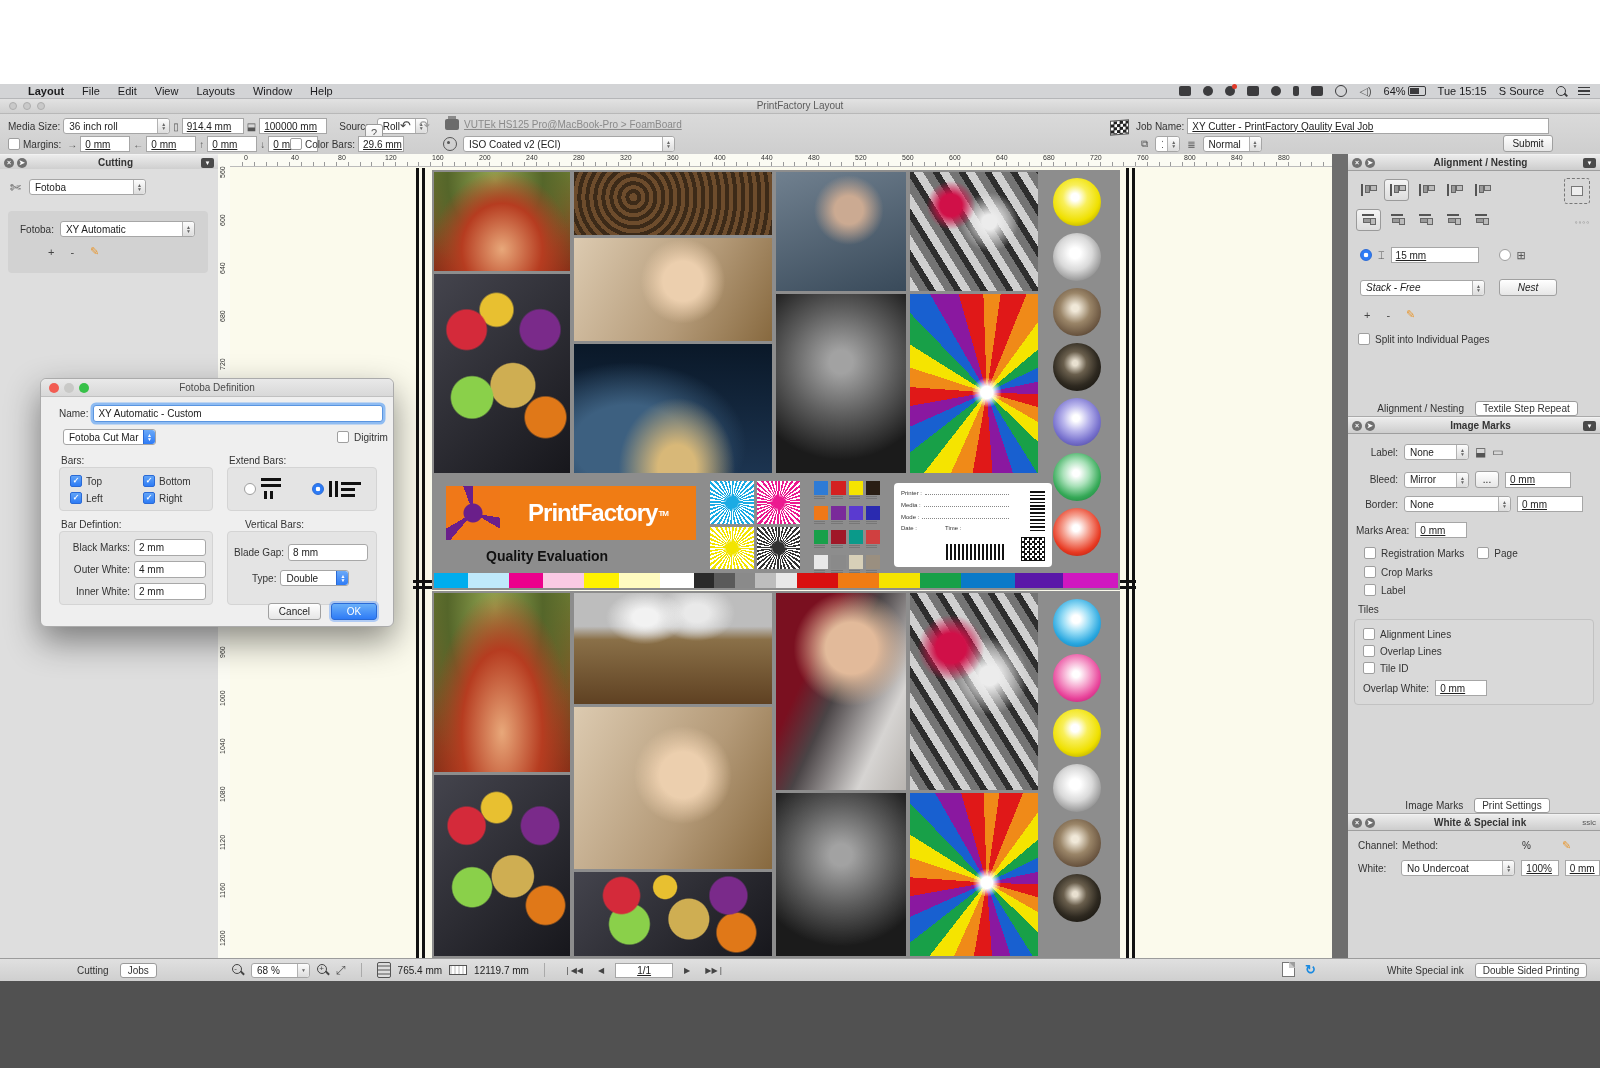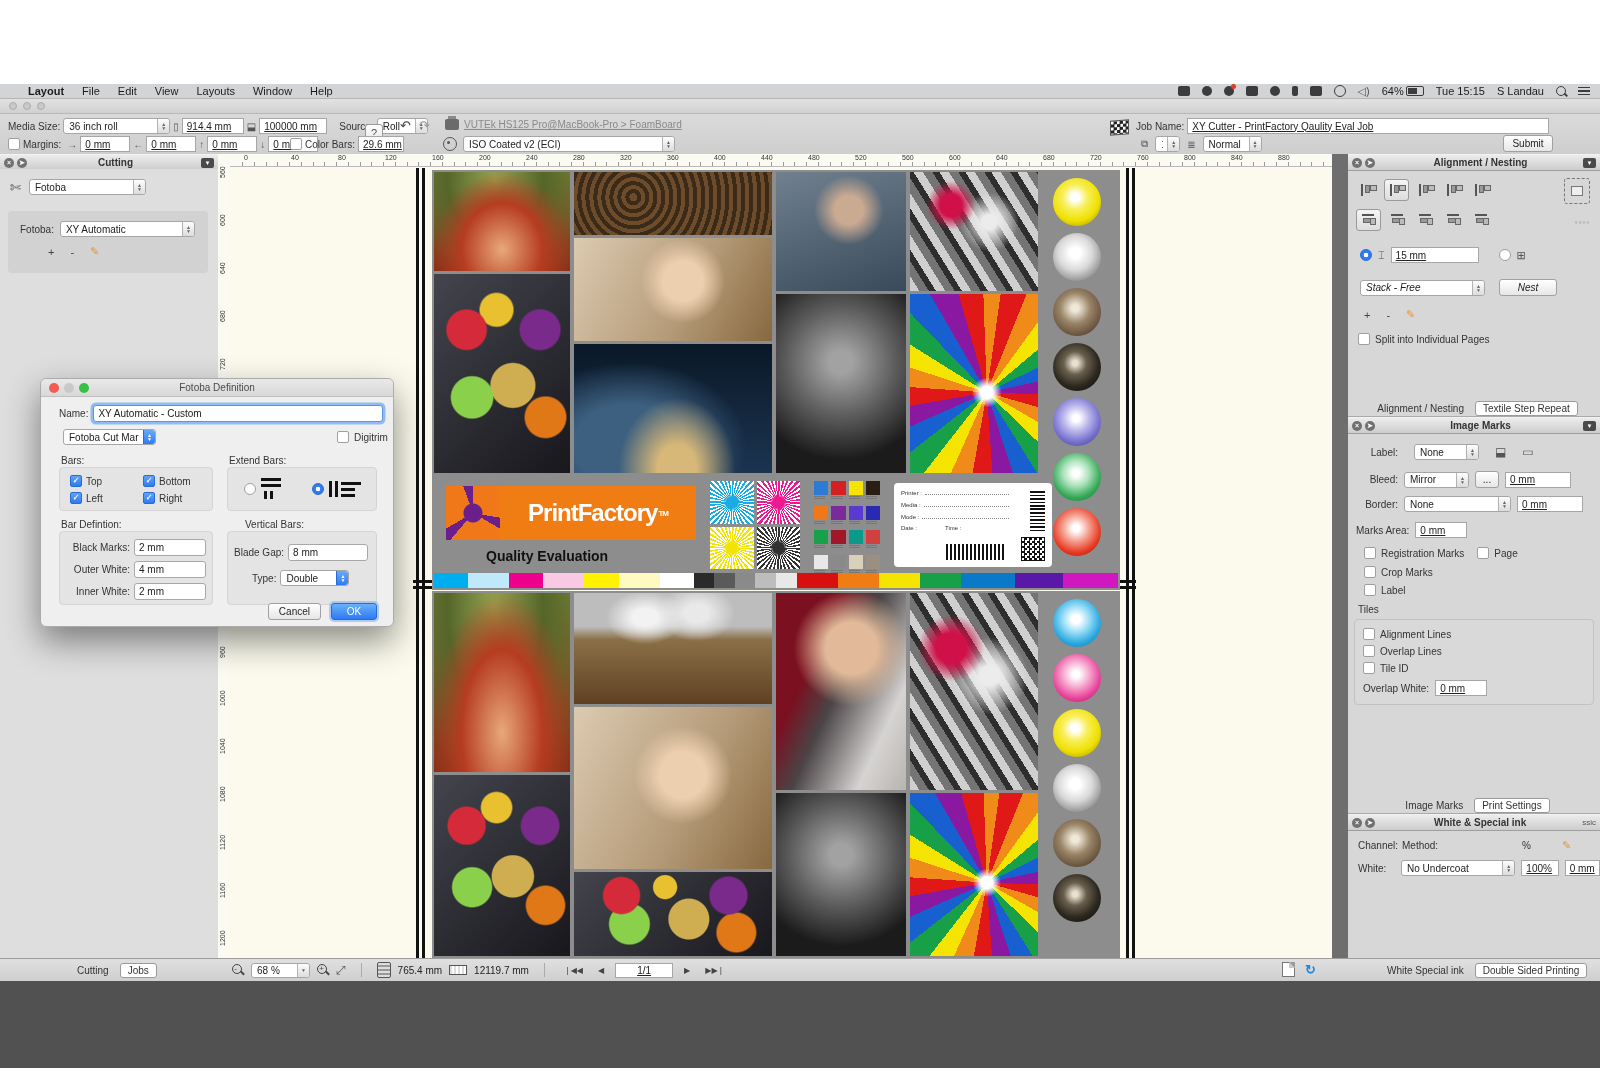--- a/index.html
+++ b/index.html
@@ -186,31 +186,32 @@
       <span class="sicon circ"></span>
       <span class="sicon" style="width:6px;"></span>
       <span class="sicon"></span>
       <span class="sicon circ" style="background:transparent;border:1.5px solid #3c3c3e;"></span>
       <span class="grayic">◁)</span>
       <span class="batt">
           <span>64%</span>
           <span class="shell"></span>
         </span>
       <span>Tue 15:15</span>
-      <span>S Landau</span>
+      <span>S Source</span>
       <span class="mag"></span>
       <span class="listic"></span>
     </span>
   </div>
 
   <div class="abs" id="window">
     <div id="titlebar">
       <span class="wdot" style="left:9px;"></span>
       <span class="wdot" style="left:23px;"></span>
       <span class="wdot" style="left:37px;"></span>
+      <div id="wtitle">PrintFactory Layout</div>
     </div>
 
     <div id="toolbar">
 
       <div class="abs row" style="left:8px;top:4px;">
         <span class="tlabel">Media Size:</span>
         <span class="dd" style="width:100px;">
             <span class="txt">36 inch roll</span>
             <span class="stp">
               <span>▲</span>
@@ -634,21 +635,21 @@
         <span class="tab boxed">Textile Step Repeat</span>
       </div>
 
       <div class="abs" style="left:0;top:262px;width:252px;height:481px;border-top:1px solid #aaa;">
         <div class="phead">
           <span class="cbtn">×</span>
           <span class="cbtn">➤</span>
           <span class="title">Image Marks</span>
           <span class="collapse">▼</span>
         </div>
-        <div class="row" style="margin:10px 0 11px 14px;gap:16px;">
+        <div class="row" style="margin:10px 0 11px 14px;gap:6px;">
           <span class="plabel" style="width:36px;text-align:right;">Label:</span>
           <span class="dd" style="width:58px;">
               <span class="txt">None</span>
               <span class="stp">
                 <span>▲</span>
                 <span>▼</span>
               </span>
             </span>
           <span class="grayic" style="font-size:12px;">⬓</span>
           <span class="grayic" style="font-size:12px;">▭</span>

